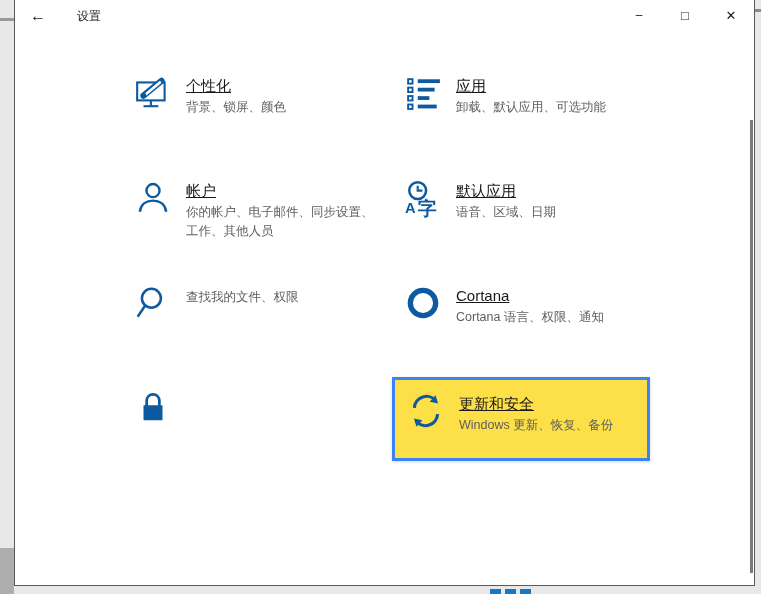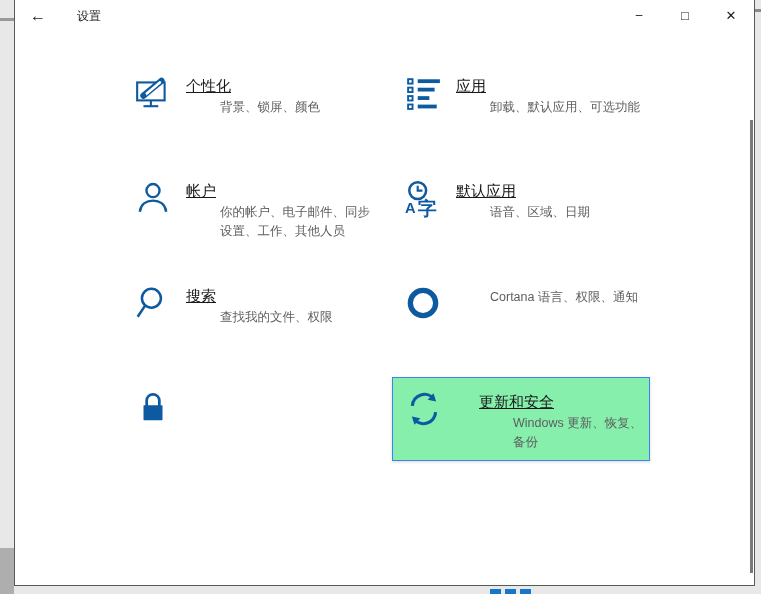--- a/index.html
+++ b/index.html
@@ -42,31 +42,30 @@
   
   .tiles {
     position:absolute; left:107px; top:62px;
     display:grid; grid-template-columns:258px 258px;
     column-gap:12px; row-gap:21px;
   }
   .tile {
     width:258px; height:84px; display:flex; cursor:default;
   }
   .tile.highlighted {
-    border:1px solid #3b82f6;
+    border:3px solid #3b82f6;
     box-shadow:0 1px 3px rgba(0,0,0,0.15);
-    background:#86efac;
-    gap:22px;
+    background:#fde047;
   }
   .tile-icon {
     width:64px; padding:12px 0 0 12px; flex-shrink:0; color:var(--accent,#0e5aa0);
   }
   .tile-text { padding-top:14px; width:194px; }
   .tile-title { font-size:15px; color:#191919; line-height:20px;text-decoration:underline; }
-  .tile-sub { font-size:12.5px; color:#5e5e5e; line-height:19px; margin-top:2px;margin-left:34px; }
+  .tile-sub { font-size:12.5px; color:#5e5e5e; line-height:19px; margin-top:2px; }
 
   
   .scrollbar {
     position:absolute; left:735px; top:120px; width:3px; height:453px; background:#7a7a7a;
   }
 </style>
 </head>
 <body>
 
 <div class="bg-frag frag-top-left-line"></div>
@@ -173,32 +172,32 @@
 
 
     <div class="tile">
       <div class="tile-icon">
         <svg width="38" height="38" viewBox="0 0 36 36">
           <circle cx="16.5" cy="13.5" r="9" fill="none" stroke="currentColor" stroke-width="2.4"></circle>
           <line x1="10.5" y1="20.5" x2="3.5" y2="31" stroke="currentColor" stroke-width="2.4"></line>
         </svg>
       </div>
       <div class="tile-text">
-        <div class="tile-title">搜索</div>
         <div class="tile-sub">查找我的文件、权限</div>
       </div>
     </div>
 
     <div class="tile">
       <div class="tile-icon">
         <svg width="38" height="38" viewBox="0 0 36 36">
           <circle cx="18" cy="18" r="12" fill="none" stroke="currentColor" stroke-width="5"></circle>
         </svg>
       </div>
       <div class="tile-text">
+        <div class="tile-title">Cortana</div>
         <div class="tile-sub">Cortana 语言、权限、通知</div>
       </div>
     </div>
 
     <div class="tile">
       <div class="tile-icon">
         <svg width="38" height="38" viewBox="0 0 36 36">
           <path d="M12 16 V11 a6 6 0 0 1 12 0 V16" fill="none" stroke="currentColor" stroke-width="2.6"></path>
           <rect x="9" y="15.5" width="18" height="14" fill="currentColor" rx="0.5"></rect>
         </svg>

